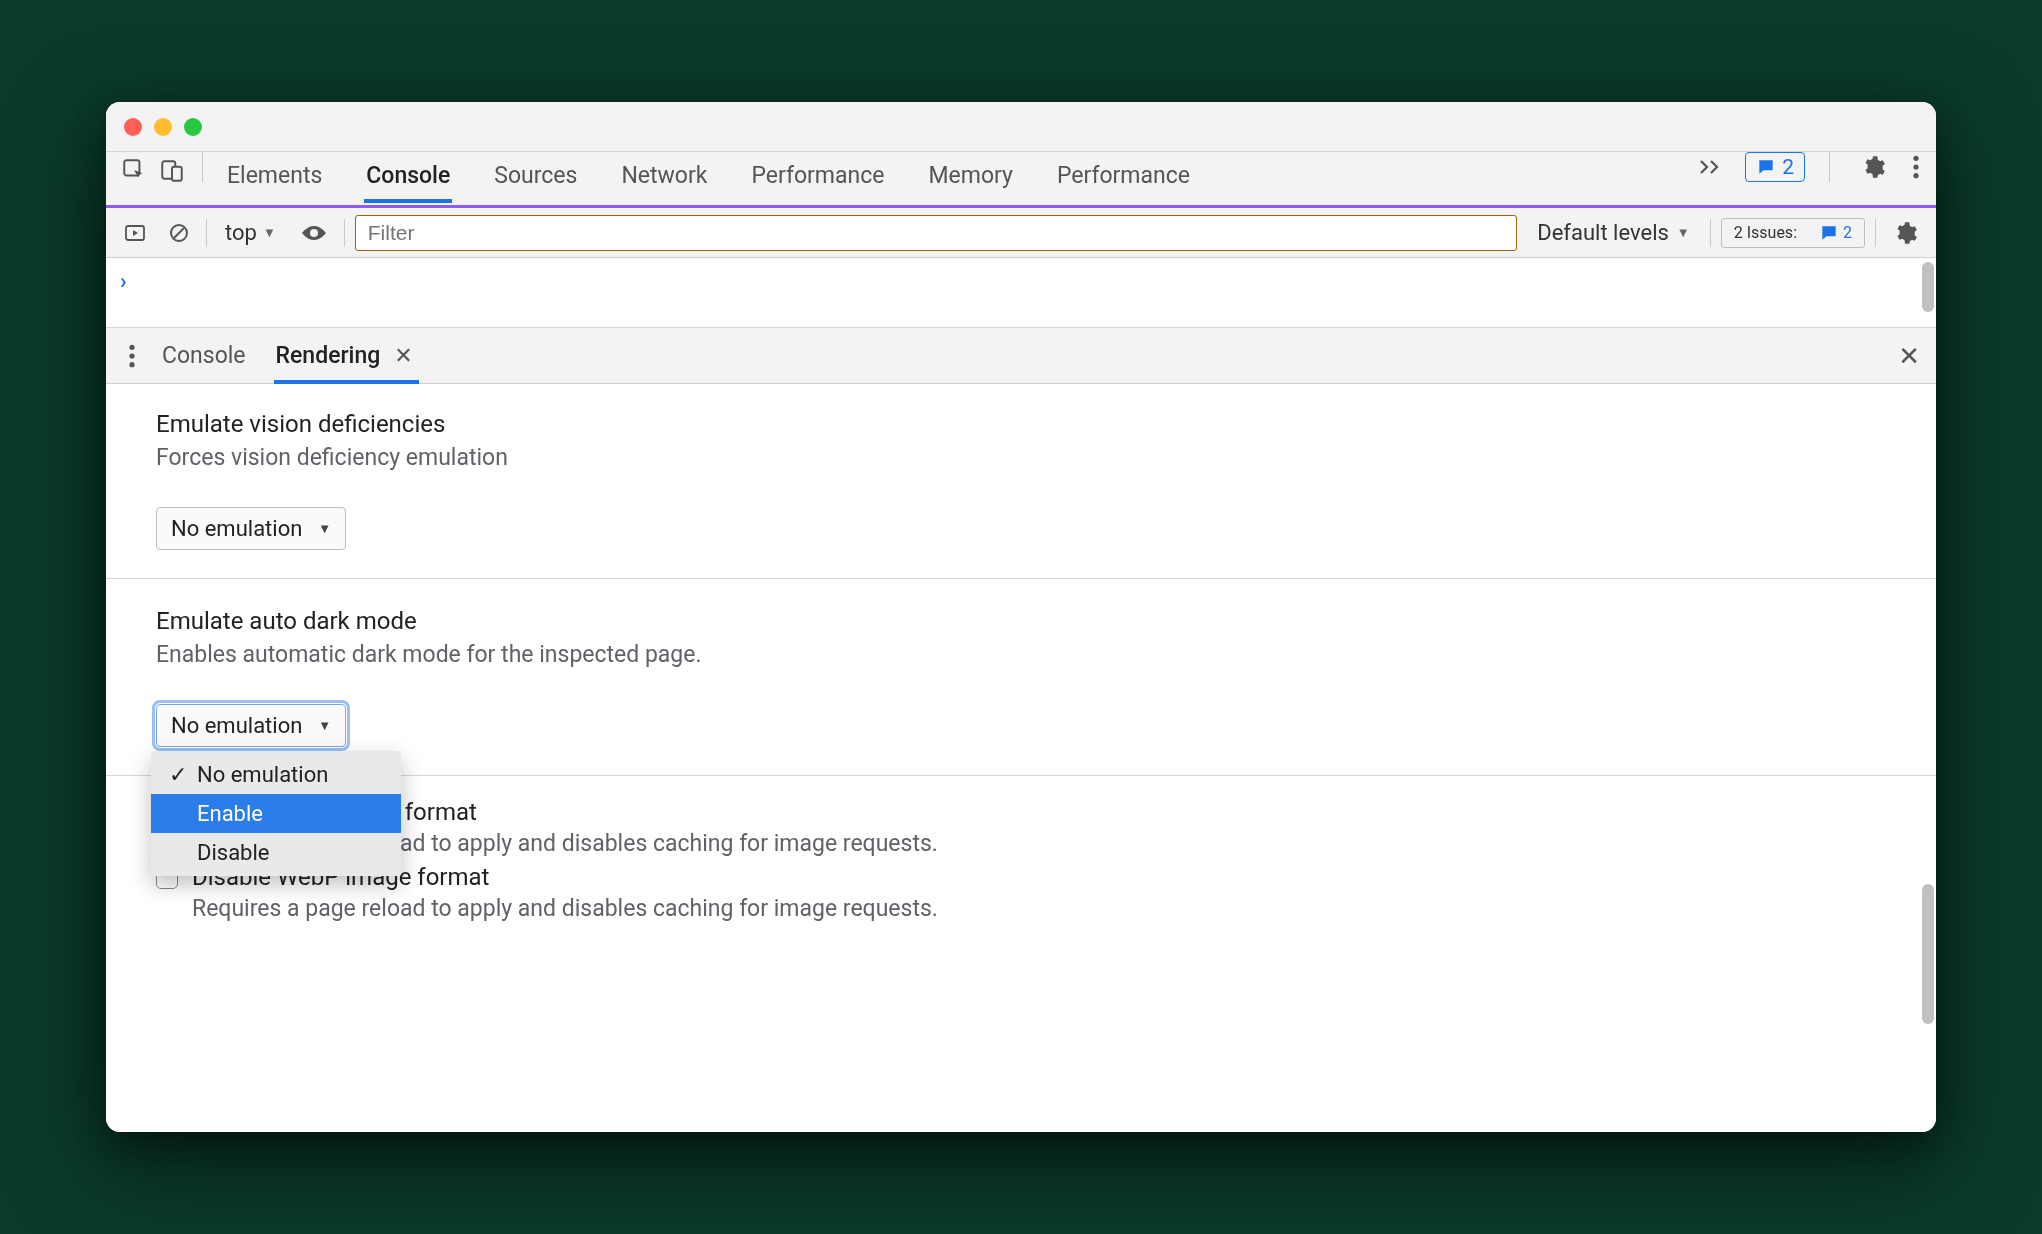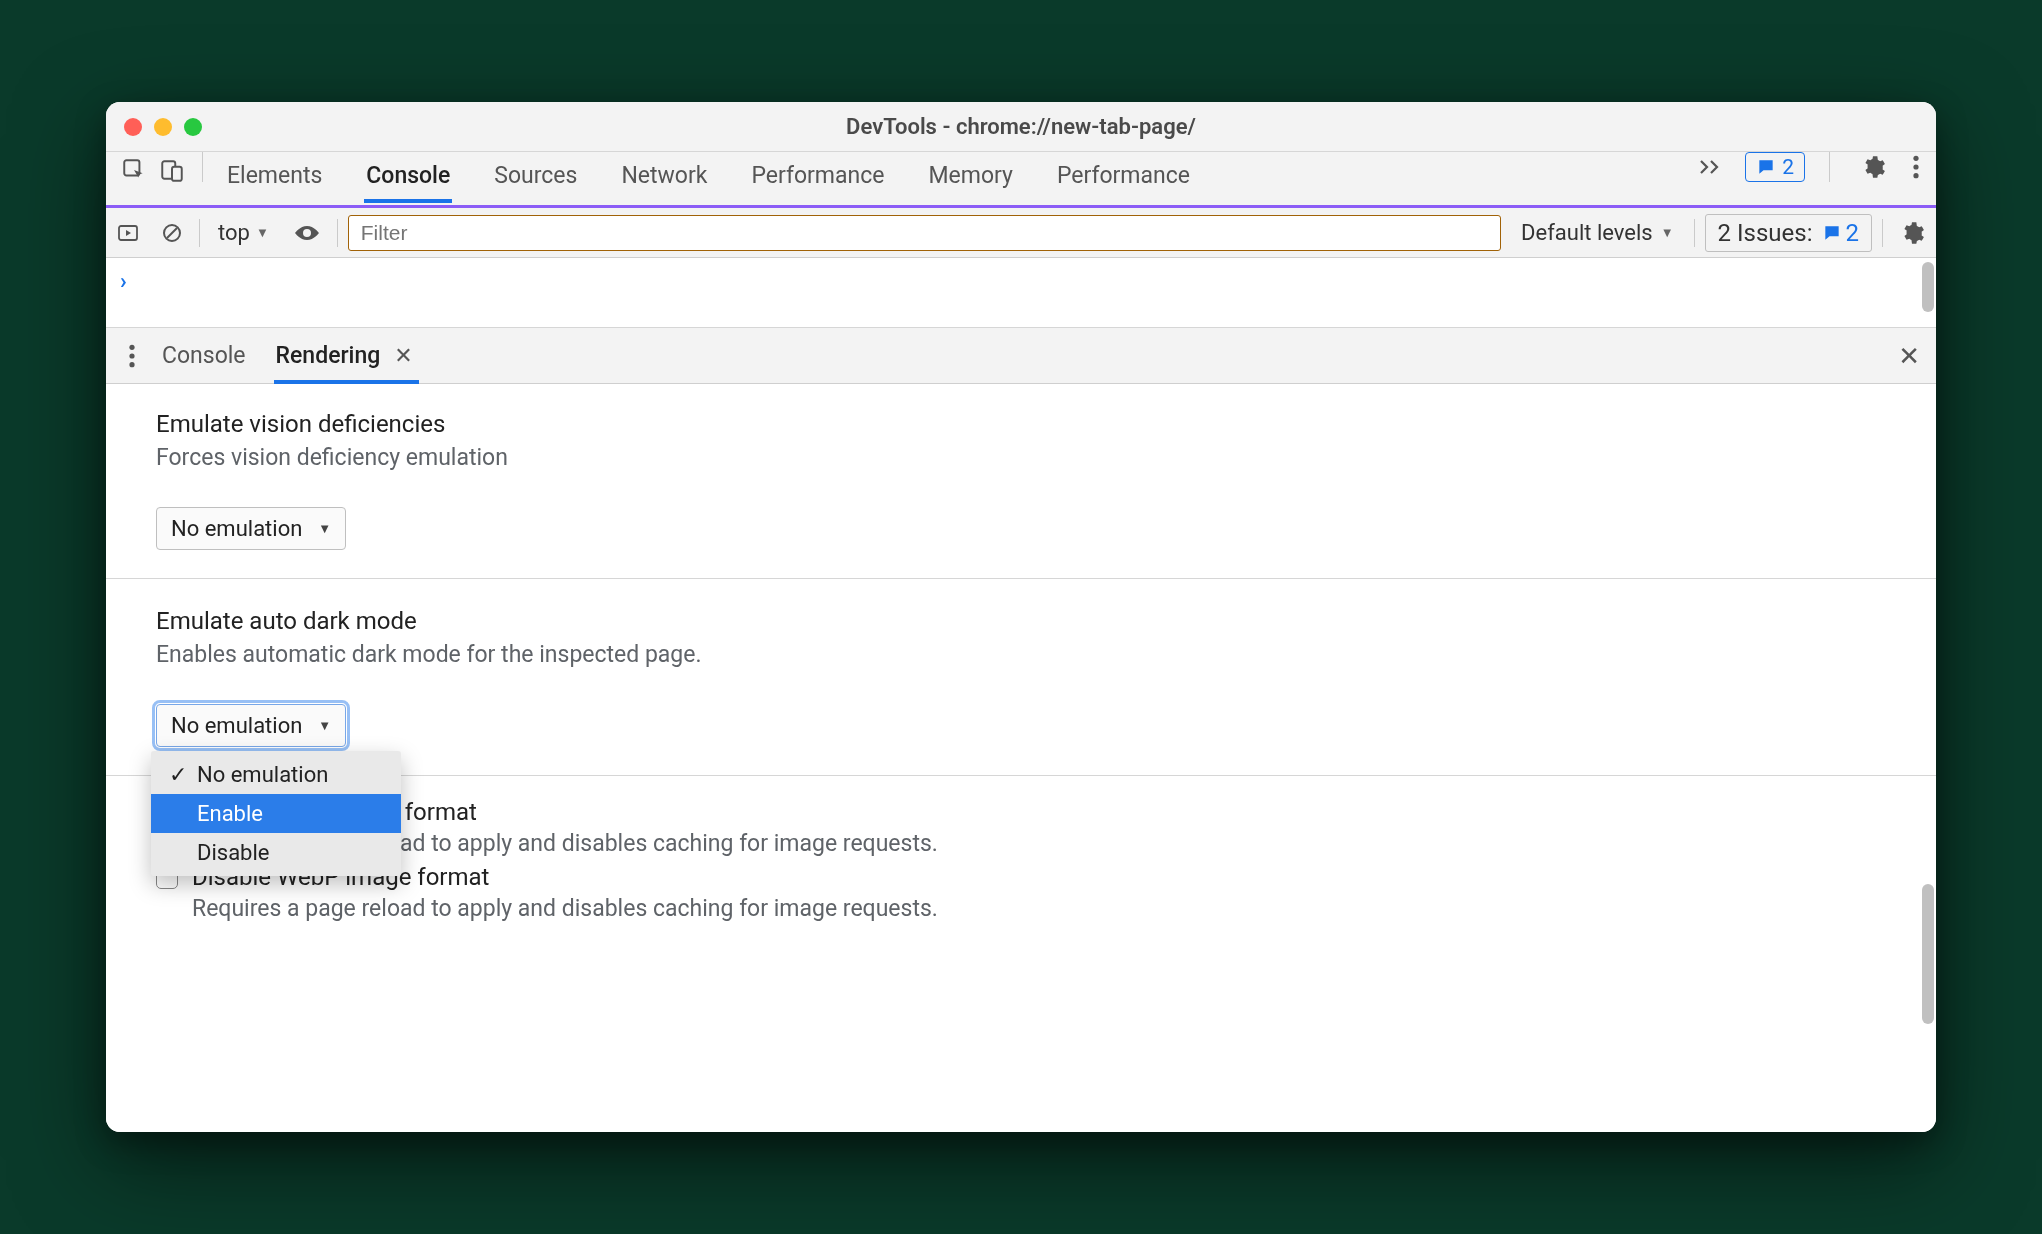--- a/index.html
+++ b/index.html
@@ -69,41 +69,41 @@
     border-radius:4px; padding:2px 10px; font-size:21px;
     cursor:pointer;
   }
   .gear, .kebab { color:#555; cursor:pointer; padding:0 6px; }
 
   
   .console-bar {
     height:50px;
     background:#f3f3f3;
     border-bottom:1px solid #cfcfcf;
-    display:flex; align-items:center; padding:0 5px; gap:10px;
+    display:flex; align-items:center; padding:0 12px; gap:10px;
     flex-shrink:0;
   }
   .cb-icon { width:34px; height:34px; display:flex; align-items:center; justify-content:center; color:#555; }
   .cb-divider { width:1px; height:28px; background:#cacaca; }
   .cb-select {
     display:flex; align-items:center; gap:6px;
     font-size:22px; color:#333; padding:2px 8px; cursor:pointer;
   }
   .cb-tri { font-size:13px; color:#666; }
   .cb-eye { color:#555; padding:0 6px; }
   .filter-input {
     flex:1; height:36px; border:1px solid #a16207; border-radius:3px;
     background:#fff; font-size:21px; color:#888; padding:0 12px;
     outline:none;
   }
   .cb-levels { font-size:22px; color:#333; display:flex; align-items:center; gap:8px; cursor:pointer; padding:0 10px; }
   .issues-box {
-    display:flex; align-items:center; gap:9px;
+    display:flex; align-items:center; gap:22px;
     border:1px solid #bfbfbf; border-radius:3px;
-    padding:4px 12px; font-size:24px; color:#333;
+    padding:4px 12px; font-size:16px; color:#333;
     cursor:pointer;
   }
   .issues-chip { display:flex; align-items:center; gap:4px; color:#1a73e8; }
 
   
   .console-body {
     height:70px; background:#fff; border-bottom:1px solid #d6d6d6;
     display:flex; align-items:flex-start; padding:10px 14px; flex-shrink:0;
     position:relative;
   }
@@ -175,21 +175,20 @@
 <body>
 
 <div class="window">
 
   <div class="titlebar">
     <div class="traffic-lights">
       <div class="tl red"></div>
       <div class="tl yellow"></div>
       <div class="tl green"></div>
     </div>
-    <div class="title-text">DevTools - chrome://new-tab-page/</div>
   </div>
 
   <div class="tabstrip">
     <div class="ts-icon">
       <svg width="26" height="26" viewBox="0 0 24 24" fill="none" stroke="#555" stroke-width="1.8">
         <rect x="3" y="3" width="14" height="14" rx="2"></rect>
         <path d="M12 12 l8 3 -3 1 -1 3 -4 -7z" fill="#555" stroke="none"></path>
       </svg>
     </div>
     <div class="ts-icon">

